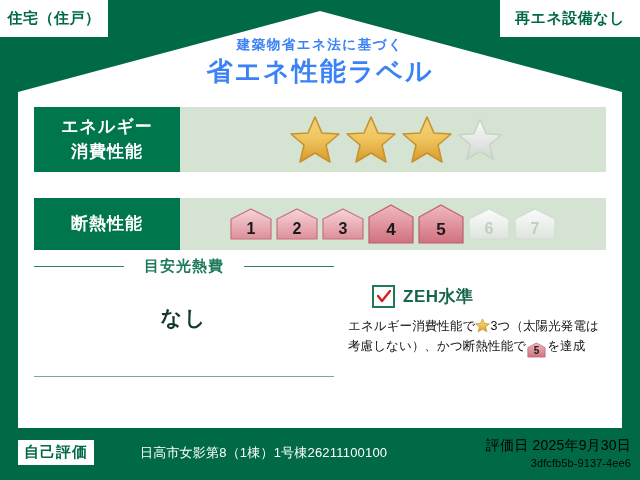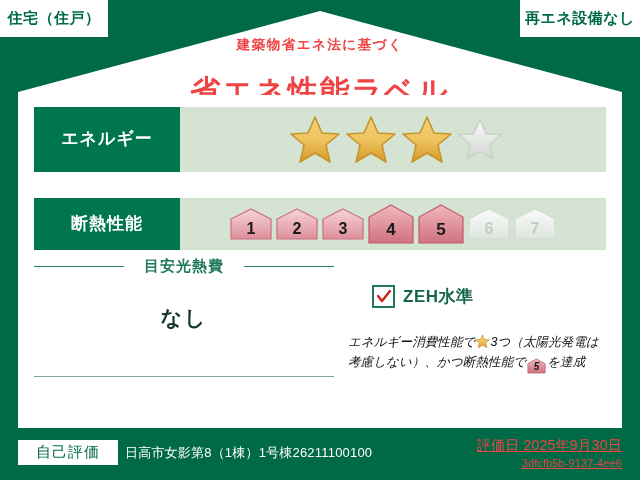--- a/index.html
+++ b/index.html
@@ -43,43 +43,43 @@
     display: flex;
     align-items: center;
     justify-content: center;
   }
   #badge-left {
     left: 0; top: 0;
     width: 108px; height: 37px;
   }
   #badge-right {
     right: 0; top: 0;
-    width: 120px; height: 37px;
+    width: 140px; height: 37px;
   }
 
   
   .title-wrap {
     position: absolute;
     left: 0; top: 36px;
     width: 640px;
     text-align: center;
-    color: #ef4444;
+    color: #3b82f6;
   }
   .title-sub {
     font-size: 13.5px;
     font-weight: bold;
     letter-spacing: 1.5px;
     line-height: 1.3;
   }
   .title-main {
-    font-size: 30px;
+    font-size: 26px;
     font-weight: bold;
     letter-spacing: 2px;
     line-height: 1.25;
-    margin-top: 18px;
+    margin-top: 1px;
   }
 
   
   .card {
     position: absolute;
     left: 18px;
     top: 95px;
     width: 604px;
     height: 322px;
     background: #ffffff;
@@ -224,26 +224,25 @@
     flex: none;
   }
   .zeh-check svg { display: block; }
   .zeh-title {
     font-size: 17px;
     font-weight: bold;
     color: #16664a;
     letter-spacing: 0.5px;
   }
   .zeh-desc {
-    margin-top: 24px;
+    margin-top: 8px;
     font-size: 12.5px;
     line-height: 1.62;
     color: #111111;
     letter-spacing: 0.1px;
-    font-style: italic;
   }
   .inline-star {
     display: inline-block;
     vertical-align: -3px;
     width: 15px; height: 15px;
   }
   .inline-grade {
     display: inline-block;
     vertical-align: -4px;
     position: relative;
@@ -276,37 +275,37 @@
     position: absolute;
     left: 18px;
     top: 13px;
     display: flex;
     align-items: center;
     gap: 7px;
   }
   .self-eval {
     background: #ffffff;
     color: #006a46;
-    font-weight: normal;
+    font-weight: bold;
     font-size: 15px;
     letter-spacing: 1px;
-    padding: 3px 18px;
+    padding: 3px 6px;
   }
   .footer-addr {
     color: #ffffff;
     font-size: 13px;
     letter-spacing: 0.2px;
+    margin-left: 39px;
   }
   .footer-right {
     position: absolute;
-    right: 18px;
+    right: 9px;
     top: 10px;
     text-align: right;
-    color: #ef4444;
-    text-decoration: underline;
+    color: #000000;
   }
   .footer-date {
     font-size: 14px;
     letter-spacing: 0.2px;
   }
   .footer-hash {
     font-size: 11px;
     letter-spacing: 0.1px;
     margin-top: 2px;
     opacity: 0.95;
@@ -335,20 +334,21 @@
   <div class="title-wrap">
     <div class="title-sub">建築物省エネ法に基づく</div>
     <div class="title-main">省エネ性能ラベル</div>
   </div>
 
   <div class="card">
 
     <div class="perf-row" id="row-energy">
       <div class="perf-key">
         <span>エネルギー</span>
+        <span>消費性能</span>
       </div>
       <div class="perf-val" id="energy-stars">
         <svg class="star big" viewBox="0 0 52 52">
           <defs>
               <linearGradient id="gstar" x1="0" y1="0" x2="0" y2="1">
             <stop offset="0%" stop-color="#f3d27a"></stop>
                 <stop offset="48%" stop-color="#efc55f"></stop>
             <stop offset="100%" stop-color="#d79a2c"></stop>
               </linearGradient>
             </defs>

